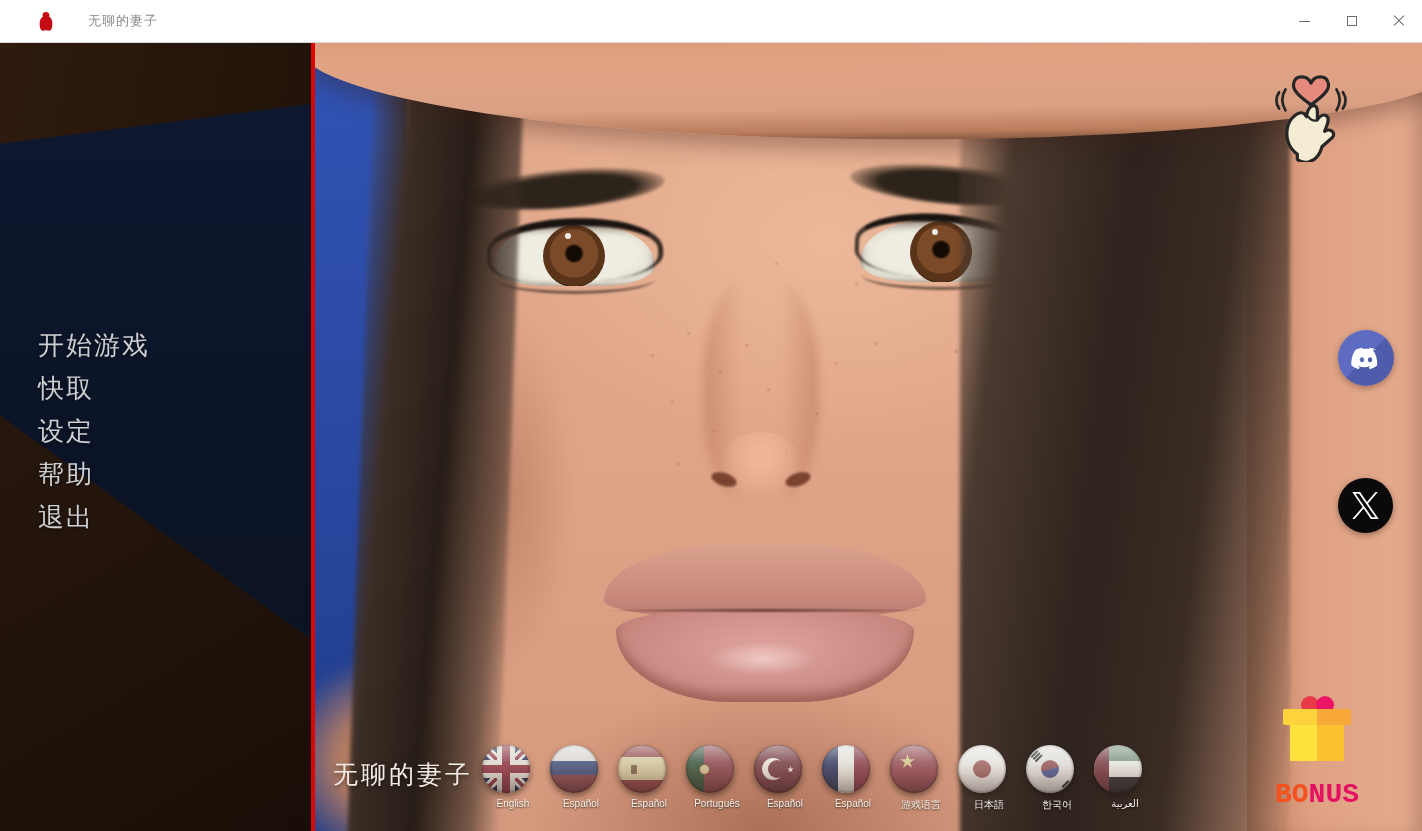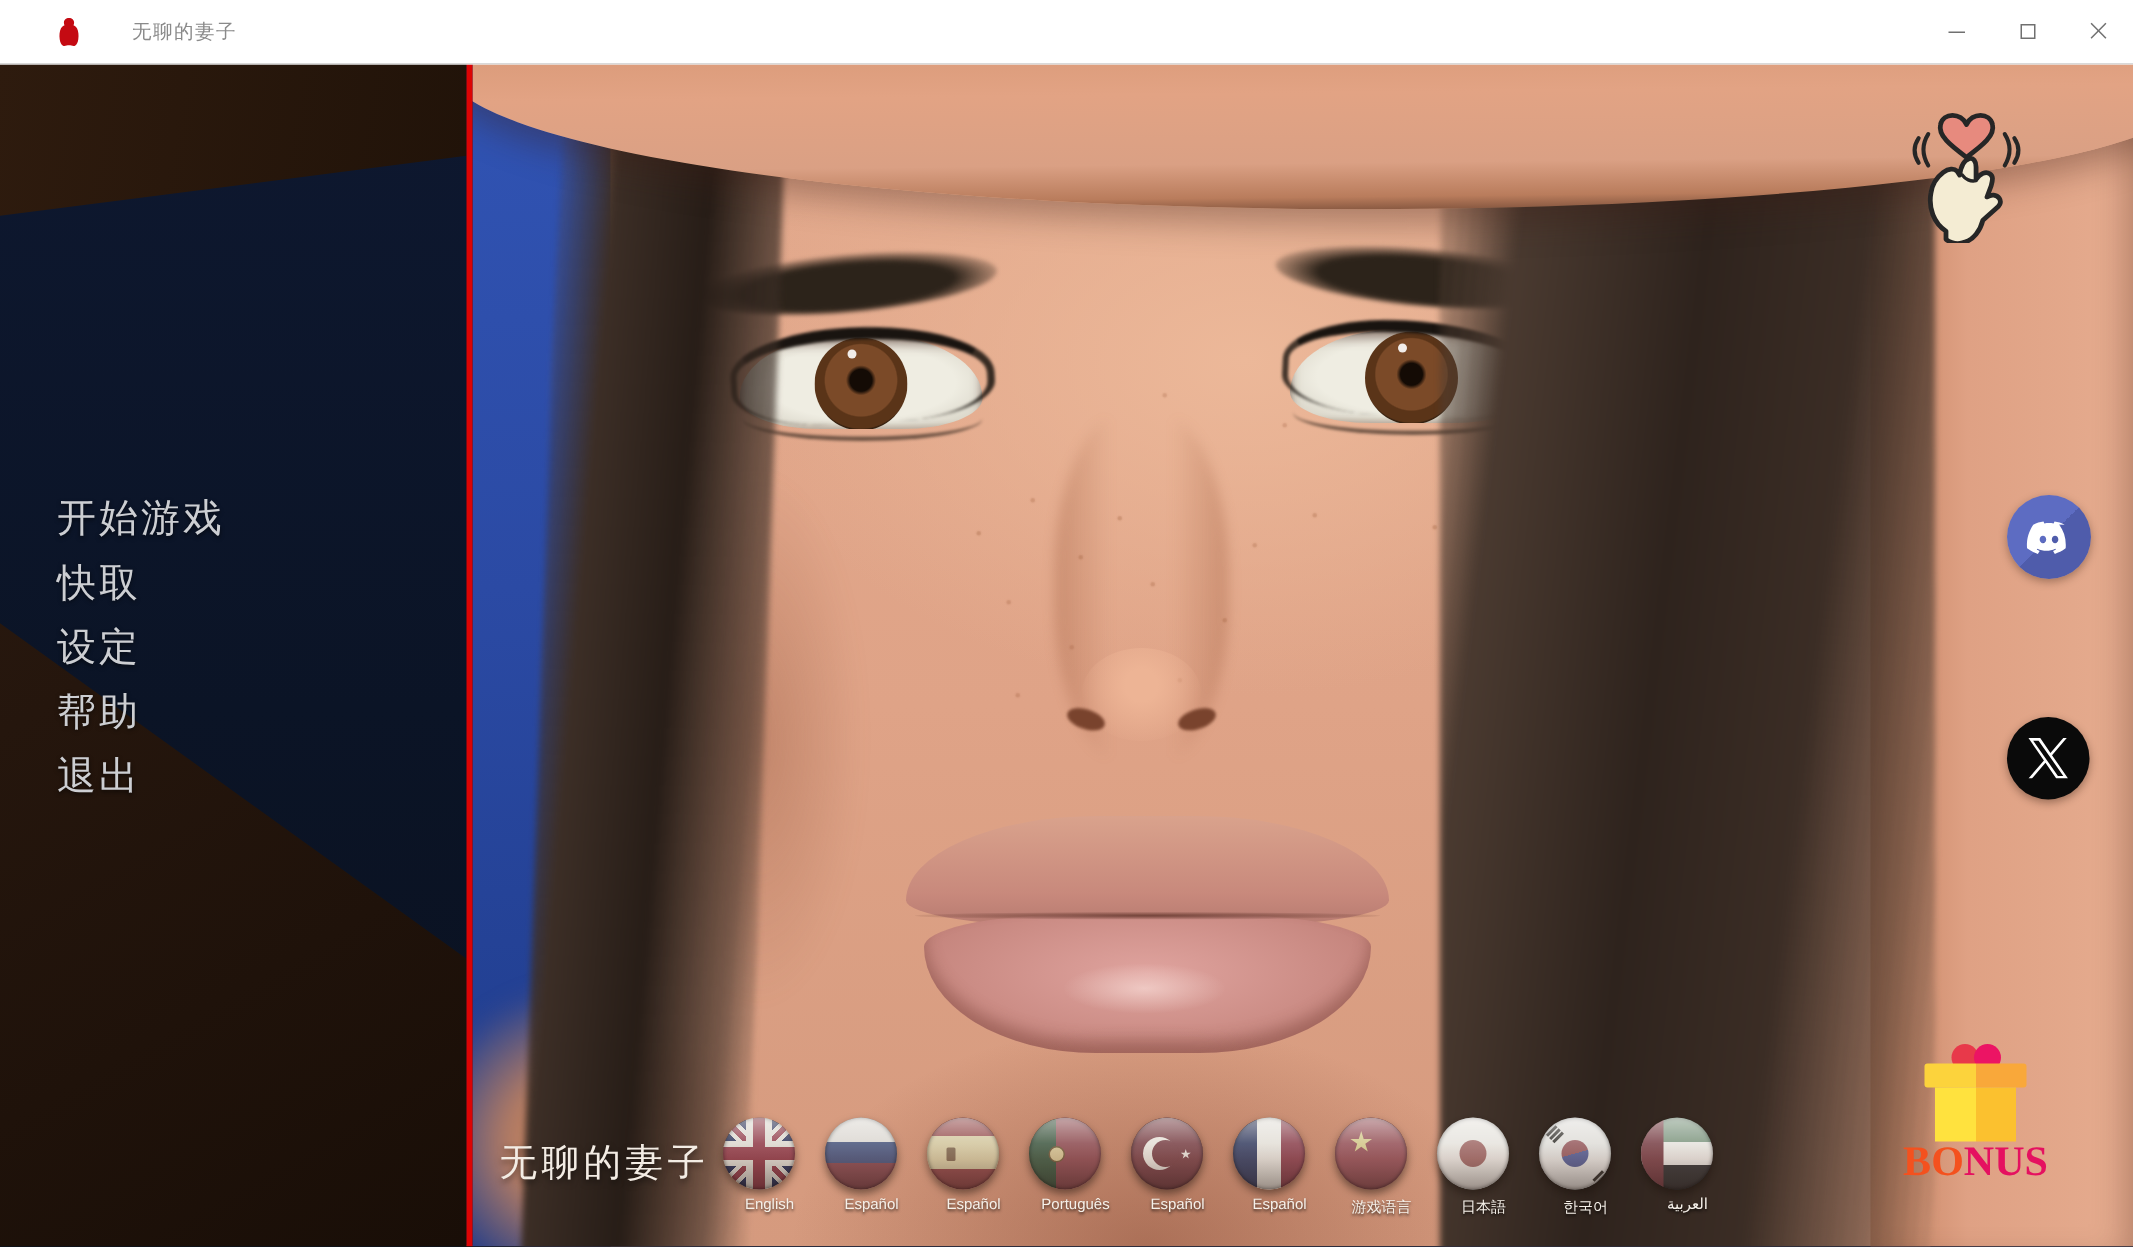--- a/index.html
+++ b/index.html
@@ -130,22 +130,22 @@
   .x-icon svg { width:27px; height:27px; }
 
   
   .bonus { position:absolute; left:944px; top:664px; width:116px; display:flex; flex-direction:column; align-items:center; cursor:pointer; }
   .bonus-bow { display:flex; margin-bottom:-5px; }
   .bow-c { width:18px; height:18px; border-radius:50%; }
   .bow-left { background:#e8394a; margin-right:-3px; }
   .bow-right { background:#ec1464; }
   .bonus-lid { width:68px; height:16px; border-radius:2px; background:linear-gradient(90deg,#fcd33c 50%,#f9a83a 50%); }
   .bonus-body { width:54px; height:36px; background:linear-gradient(90deg,#ffe23e 50%,#fbc12f 50%); }
-  .bonus-text { margin-top:0; font-size:28px; font-weight:800; letter-spacing:0; line-height:1;
-    font-family:Liberation Serif, serif;text-align:center; }
+  .bonus-text { margin-top:20px; font-size:28px; font-weight:800; letter-spacing:0; line-height:1;
+    font-family:Liberation Mono, monospace;text-align:center; }
   .bonus-letter { display:inline-block; }
   .bl-0,.bl-1 { color:#f4511e; } .bl-2,.bl-3,.bl-4 { color:#e51160; }
 
   
   .lang-label { position:absolute; left:18px; top:726px; font-size:25px; color:#f3ece4; letter-spacing:3px;
     text-shadow:0 2px 4px rgba(0,0,0,.5); }
   .flag-row { position:absolute; left:157px; top:713px; display:flex; }
   .flag-item { width:68px; display:flex; flex-direction:column; align-items:center; cursor:pointer; }
   .flag-circle { position:relative; width:48px; height:48px; border-radius:50%; overflow:hidden;
     filter:saturate(.75); box-shadow:0 3px 6px rgba(30,15,8,.5), inset 0 0 3px rgba(0,0,0,.6); }

